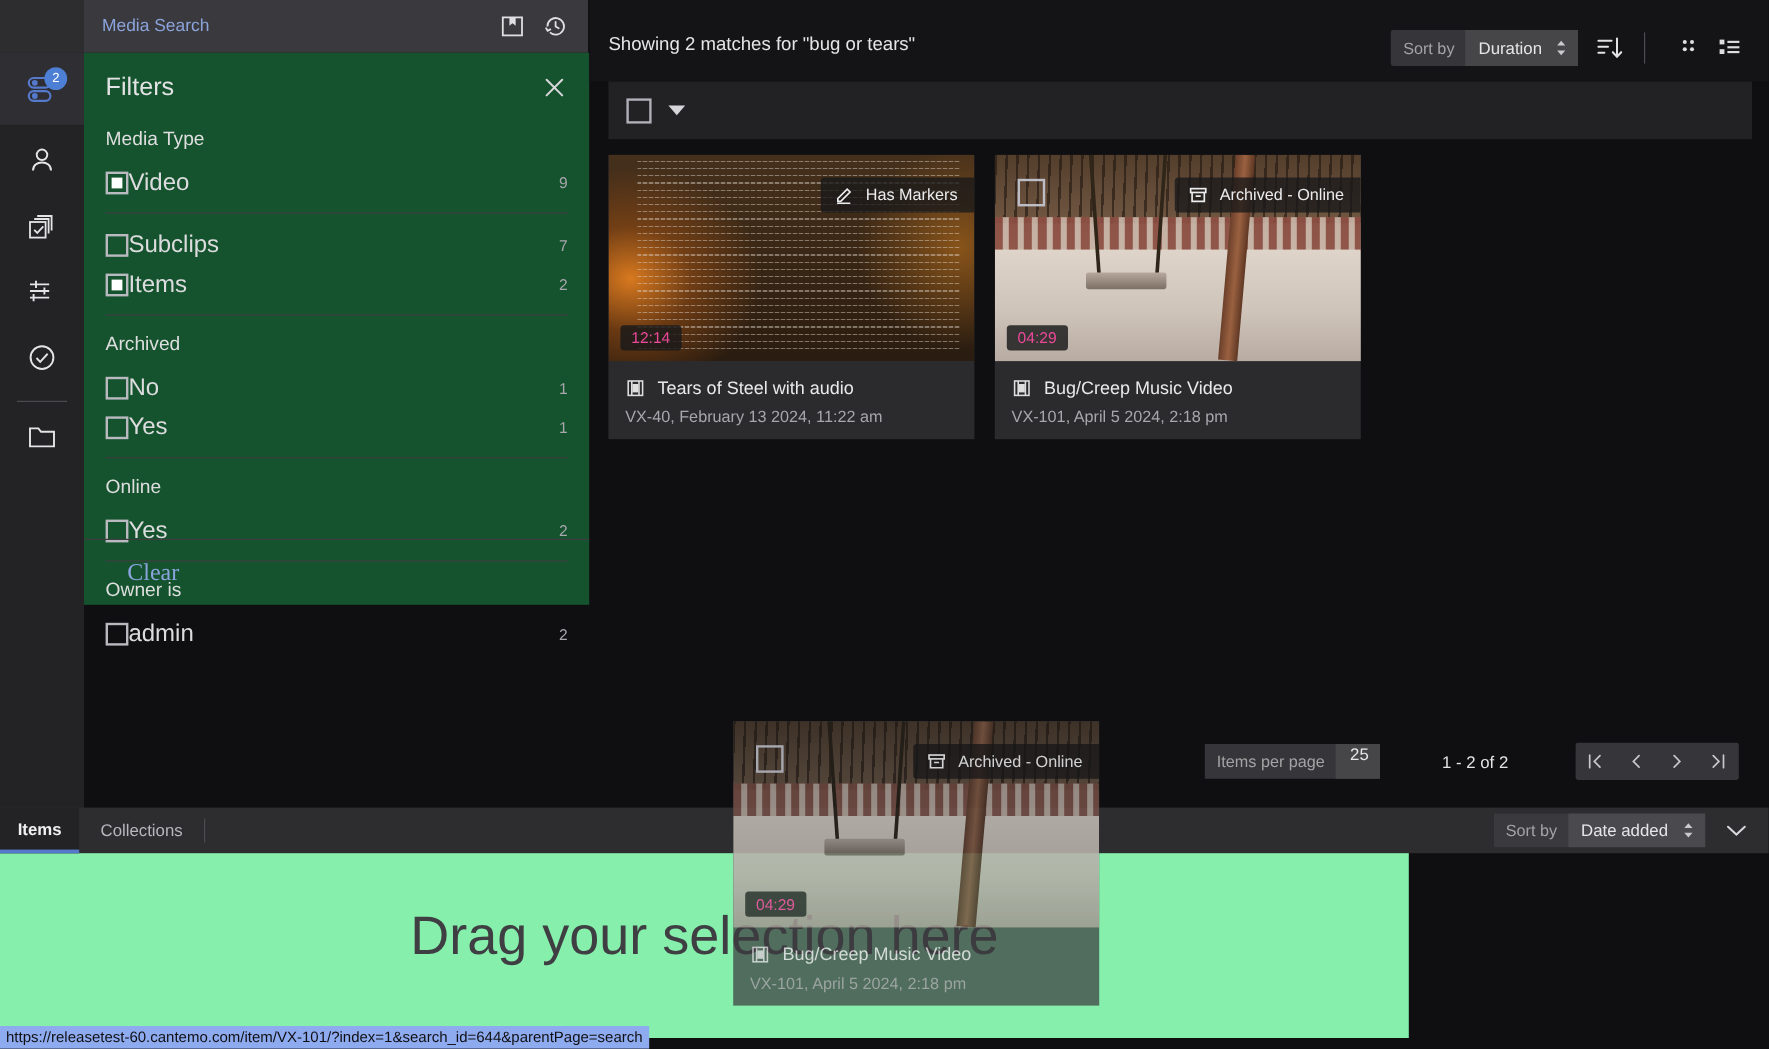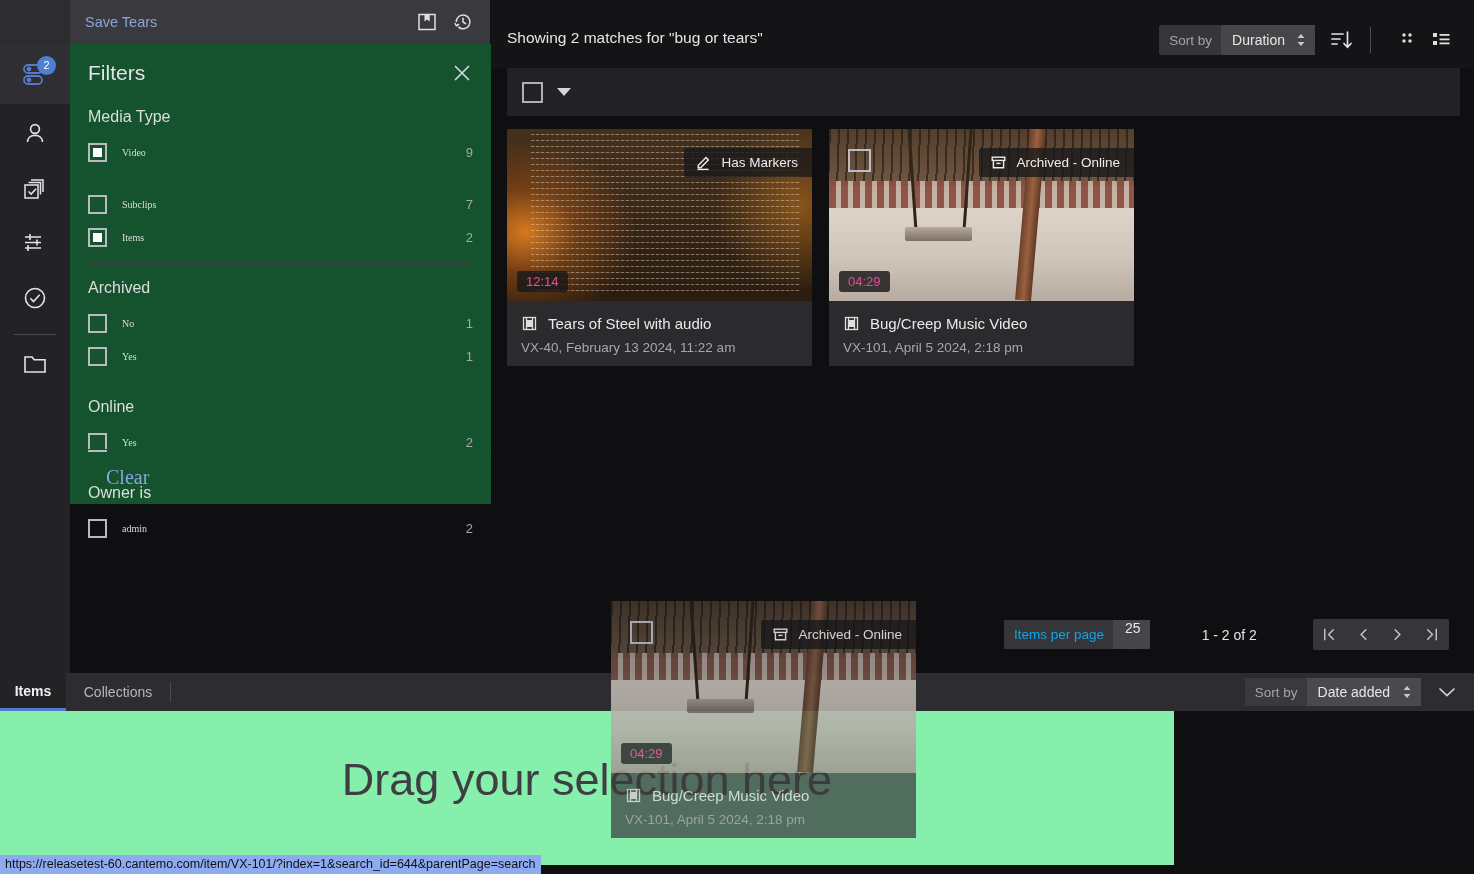--- a/index.html
+++ b/index.html
@@ -79,21 +79,21 @@
     height: 33px; position: relative;
   }
   .cbox {
     width: 19px; height: 19px; flex: 0 0 19px;
     border: 2px solid #b9b9c0; background: transparent;
     display: flex; align-items: center; justify-content: center;
   }
   .cbox.checked::after {
     content: ""; width: 9px; height: 9px; background: #fff; display: block;
   }
-  .frow-label { margin-left: 15px; color: #dcdcde; font-size: 10px; font-family: Liberation Serif, serif; }
+  .frow-label { color: #dcdcde; font-size: 20px; }
   .frow-count { margin-left: auto; color: #a7a7ad; font-size: 13px; }
 
   #filter-footer {
     position: absolute; left: 0; bottom: 0; width: 421px; height: 55px;
     border-top: 1px solid #3e3e42;
     display: flex; align-items: center;
   }
   #clear-link { margin-left: 36px; color: #8ba4dd; font-size: 20px; font-family: Liberation Serif, serif; }
 
   
@@ -233,21 +233,21 @@
   .card-meta { color: #a6a6ac; font-size: 13.5px; margin-top: 8px; }
 
   
   #pagination {
     position: absolute; left: 1004px; top: 619px;
     display: flex; align-items: center;
   }
   #ipp-wrap {
     display: flex; align-items: center; height: 29px; background: #36363a;
   }
-  #ipp-label { color: #0ea5e9; font-size: 13.5px; padding: 0 9px 0 10px; }
+  #ipp-label { color: #a3a3a3; font-size: 13.5px; padding: 0 9px 0 10px; }
   #ipp-select {
     display: flex; align-items: center; gap: 12px;
     background: #464649; height: 29px; padding: 0 9px 0 12px; flex-direction: column;
   }
   #ipp-value { color: #e6e6e8; font-size: 14px; }
   #page-range { color: #e3e3e5; font-size: 14px; margin-left: 52px; }
   #pager-btns {
     margin-left: 56px; display: flex; align-items: center;
     background: #36363a; height: 31px; border-radius: 2px;
   }
@@ -378,21 +378,21 @@
   <div class="nav-btn" style="top:334px">
     <span class="nav-icon">
       <svg viewBox="0 0 30 30" width="30" height="30" fill="none" stroke="#e4e4e7" stroke-width="1.6">
         <path d="M5 23V8h7l2.2 2.8H25V23z"></path>
       </svg>
     </span>
   </div>
 </div>
 
 <div id="save-search-bar">
-  <span id="save-search-label">Save Tears</span>
+  <span id="save-search-label">Media Search</span>
   <span id="save-search-icons">
     <span class="ss-icon">
       <svg viewBox="0 0 22 22" width="22" height="22" fill="none" stroke="#e0e0e3" stroke-width="1.5">
         <rect x="3" y="3.5" width="16" height="15"></rect>
         <path d="M8.5 3.5v7l2.6-2.1 2.6 2.1v-7" fill="#e0e0e3" stroke="none"></path>
       </svg>
     </span>
     <span class="ss-icon">
       <svg viewBox="0 0 22 22" width="22" height="22" fill="none" stroke="#e0e0e3" stroke-width="1.5">
         <path d="M4.2 11a6.9 6.9 0 1 1 2.1 4.9"></path>

